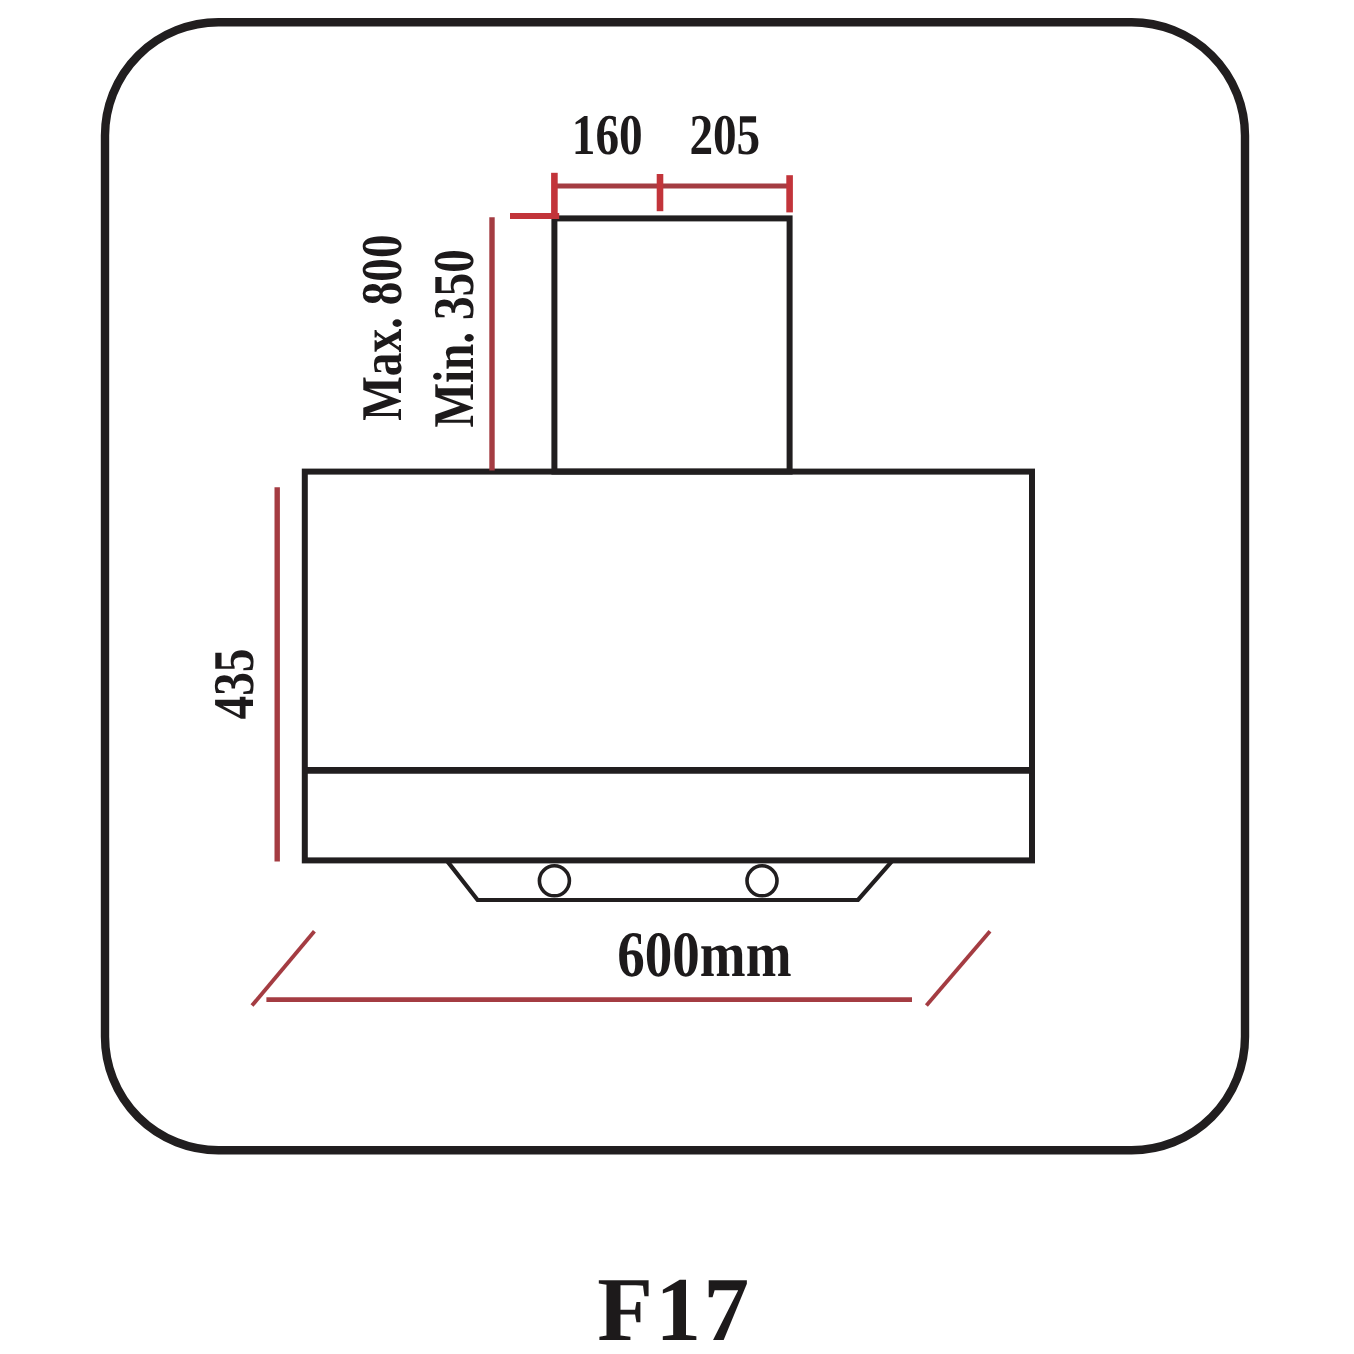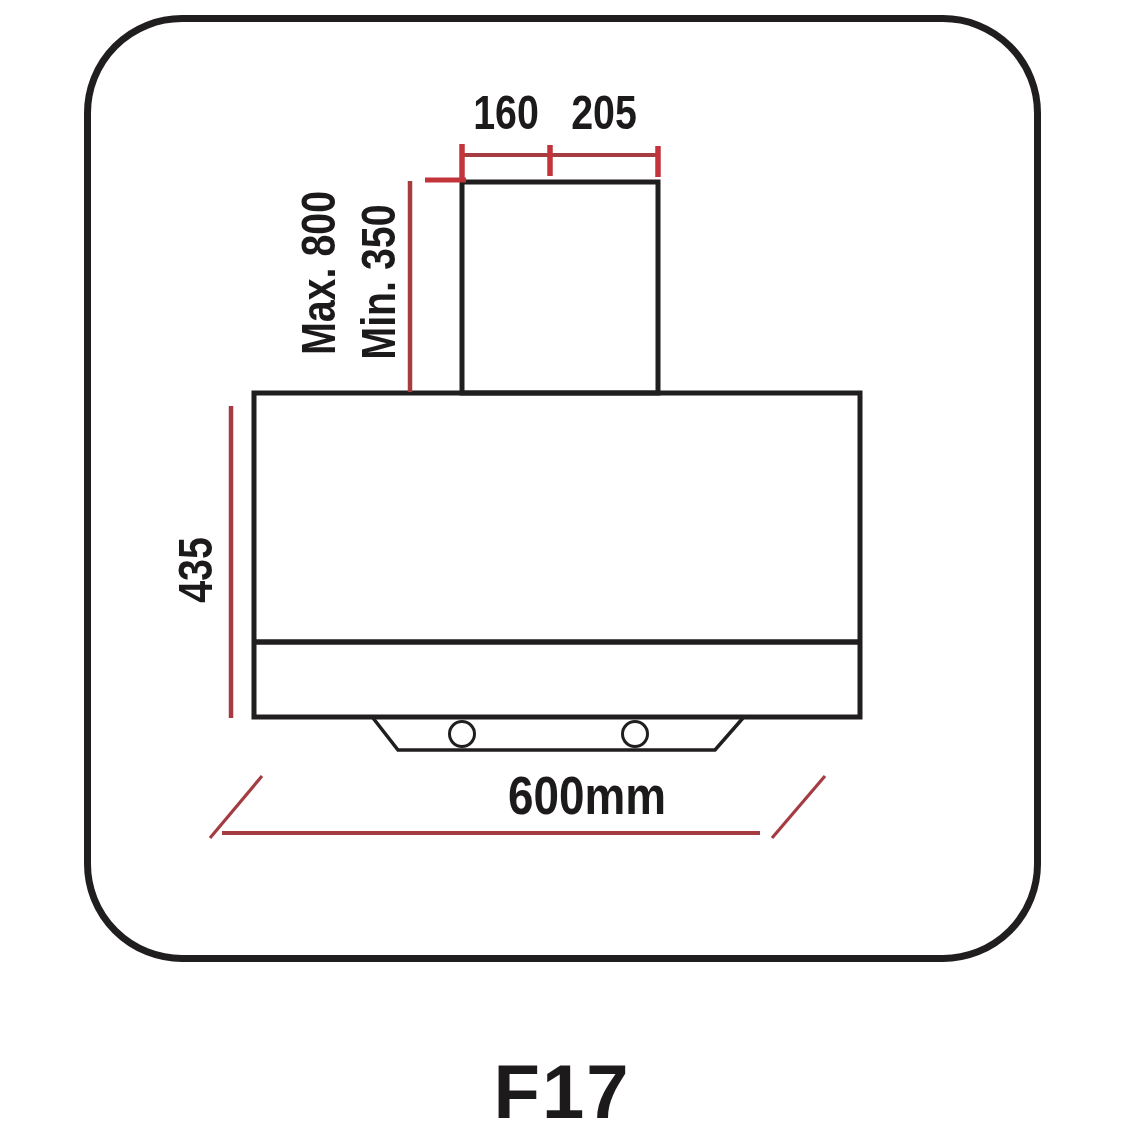--- a/index.html
+++ b/index.html
@@ -7,21 +7,21 @@
     --dim-red:#a43c42;
     --tick-red:#c2343a;
     --text-black:#1d1a1b;
     --bg:#ffffff;
   }
   html,body{margin:0;padding:0;background:var(--bg);}
   .canvas{
     position:relative;
     width:1128px;height:1128px;
     background:var(--bg);
-    font-family:Liberation Sans, sans-serif;
+    font-family:Liberation Serif, serif;
     overflow:hidden;
   }
   .frame{
     position:absolute;
     left:84px;top:15px;
     width:957px;height:947px;
     border:7px solid var(--line-black);
     border-radius:98px;
     box-sizing:border-box;
     background:transparent;

